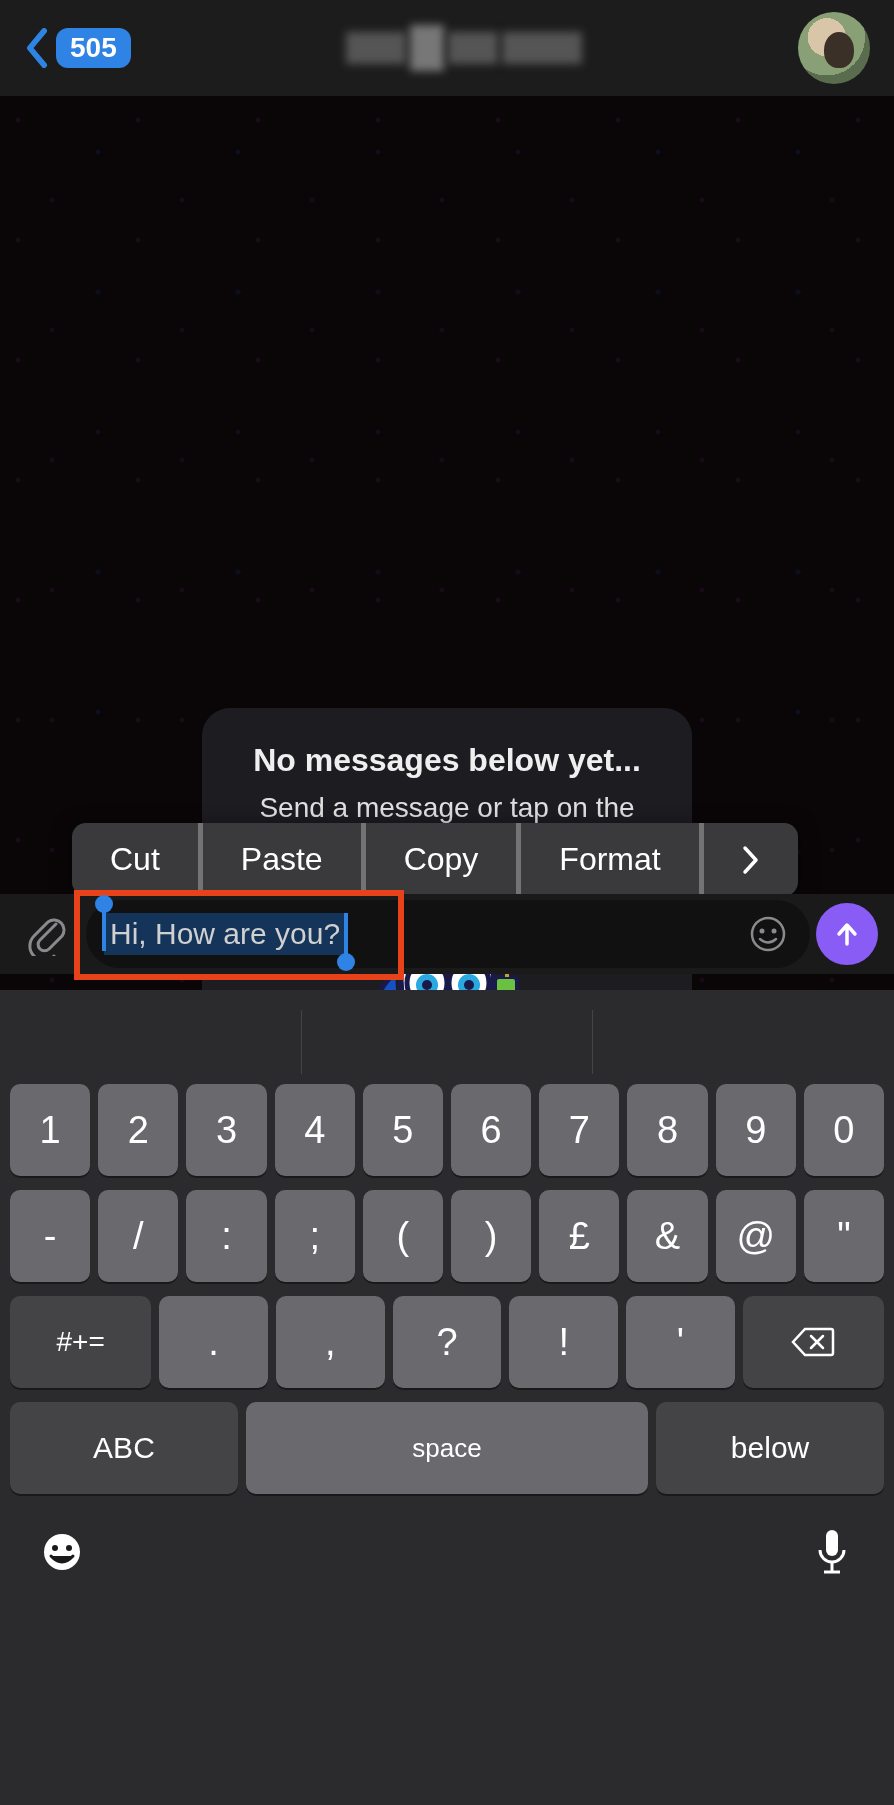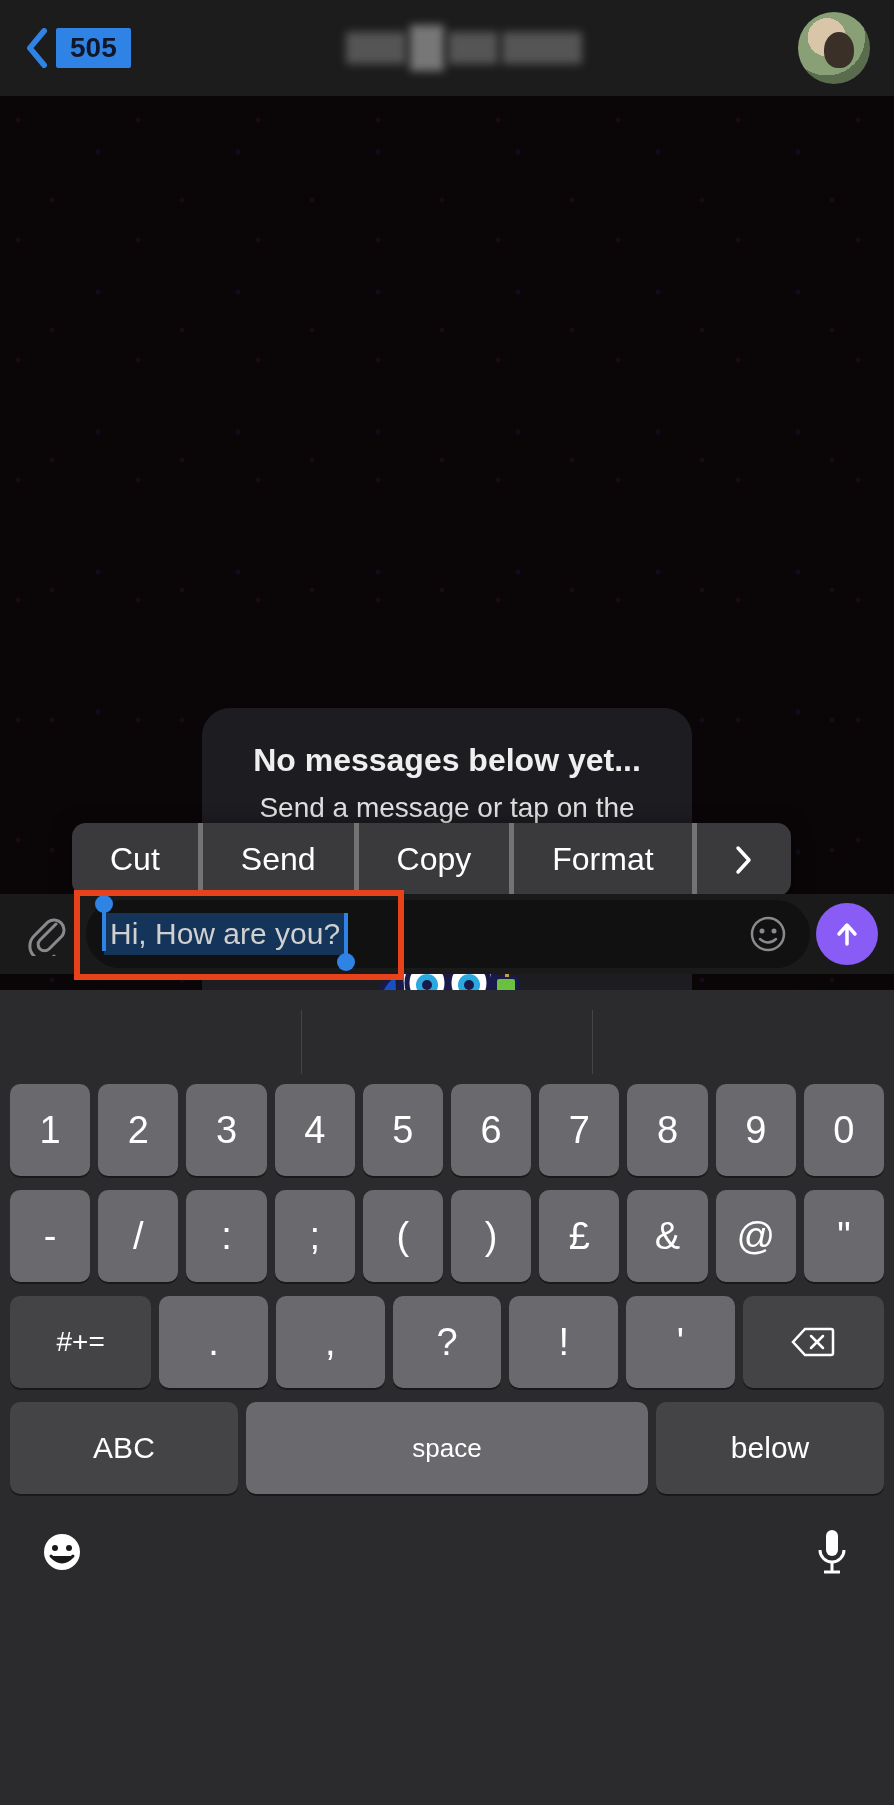--- a/index.html
+++ b/index.html
@@ -3,21 +3,21 @@
 <meta charset="utf-8">
 <style>
   * { margin: 0; padding: 0; box-sizing: border-box; }
   html, body { width: 894px; height: 1805px; overflow: hidden; font-family: -apple-system, Helvetica, Arial, sans-serif; background:#000; color:#fff; }
   .app { width:894px; height:1805px; background:#1a1a1a; display:flex; flex-direction:column; position:relative; }
 
   
   .header { height:96px; background:#1c1c1c; display:flex; align-items:center; justify-content:space-between; padding:0 24px; }
   .back { display:flex; align-items:center; gap:6px; cursor:pointer; }
   .back svg { width:26px; height:40px; }
-  .badge { background:#2f83e5; color:#0f172a; border-radius:2px; padding:4px 14px; font-size:28px; font-weight:600; }
+  .badge { background:#2f83e5; color:#ffffff; border-radius:12px; padding:4px 14px; font-size:28px; font-weight:600; }
   .title-blur { display:flex; align-items:center; gap:4px; }
   .blur-block { background:#555; filter:blur(4px); height:32px; }
   .avatar { width:72px; height:72px; border-radius:50%; background:radial-gradient(circle at 40% 35%, #d9c6a9 0 30%, #89a076 30% 60%, #5a6c4e 60% 100%); position:relative; overflow:hidden; }
   .avatar::after{content:""; position:absolute; right:16px; top:20px; width:30px; height:36px; background:#3a3028; border-radius:50% 50% 45% 45%;}
 
   
   .chat { flex:1; background:#0a0608; position:relative; display:flex; align-items:center; justify-content:center; }
   .chat::before { content:""; position:absolute; inset:0; background:
       radial-gradient(circle at 15% 20%, rgba(90,30,90,.35) 0 2px, transparent 3px) 0 0/120px 120px,
       radial-gradient(circle at 70% 40%, rgba(30,50,110,.35) 0 2px, transparent 3px) 0 0/140px 140px,
@@ -106,21 +106,21 @@
           <ellipse cx="54" cy="250" rx="18" ry="8" fill="#1550c5"></ellipse>
           <path d="M122 198 Q128 230 140 244" stroke="#1550c5" stroke-width="12" fill="none" stroke-linecap="round"></path>
           <ellipse cx="146" cy="250" rx="18" ry="8" fill="#1550c5"></ellipse>
         </svg>
       </div>
     </div>
   </div>
 
   <div class="context-menu">
     <div class="item">Cut</div>
-    <div class="item">Send</div>
+    <div class="item">Paste</div>
     <div class="item">Copy</div>
     <div class="item">Format</div>
     <div class="item">
       <svg width="18" height="30" viewBox="0 0 18 30">
           <path d="M3 3 L14 15 L3 27" stroke="#fff" stroke-width="3.5" fill="none" stroke-linecap="round" stroke-linejoin="round"></path>
         </svg>
     </div>
   </div>
 
   <div class="input-bar">

